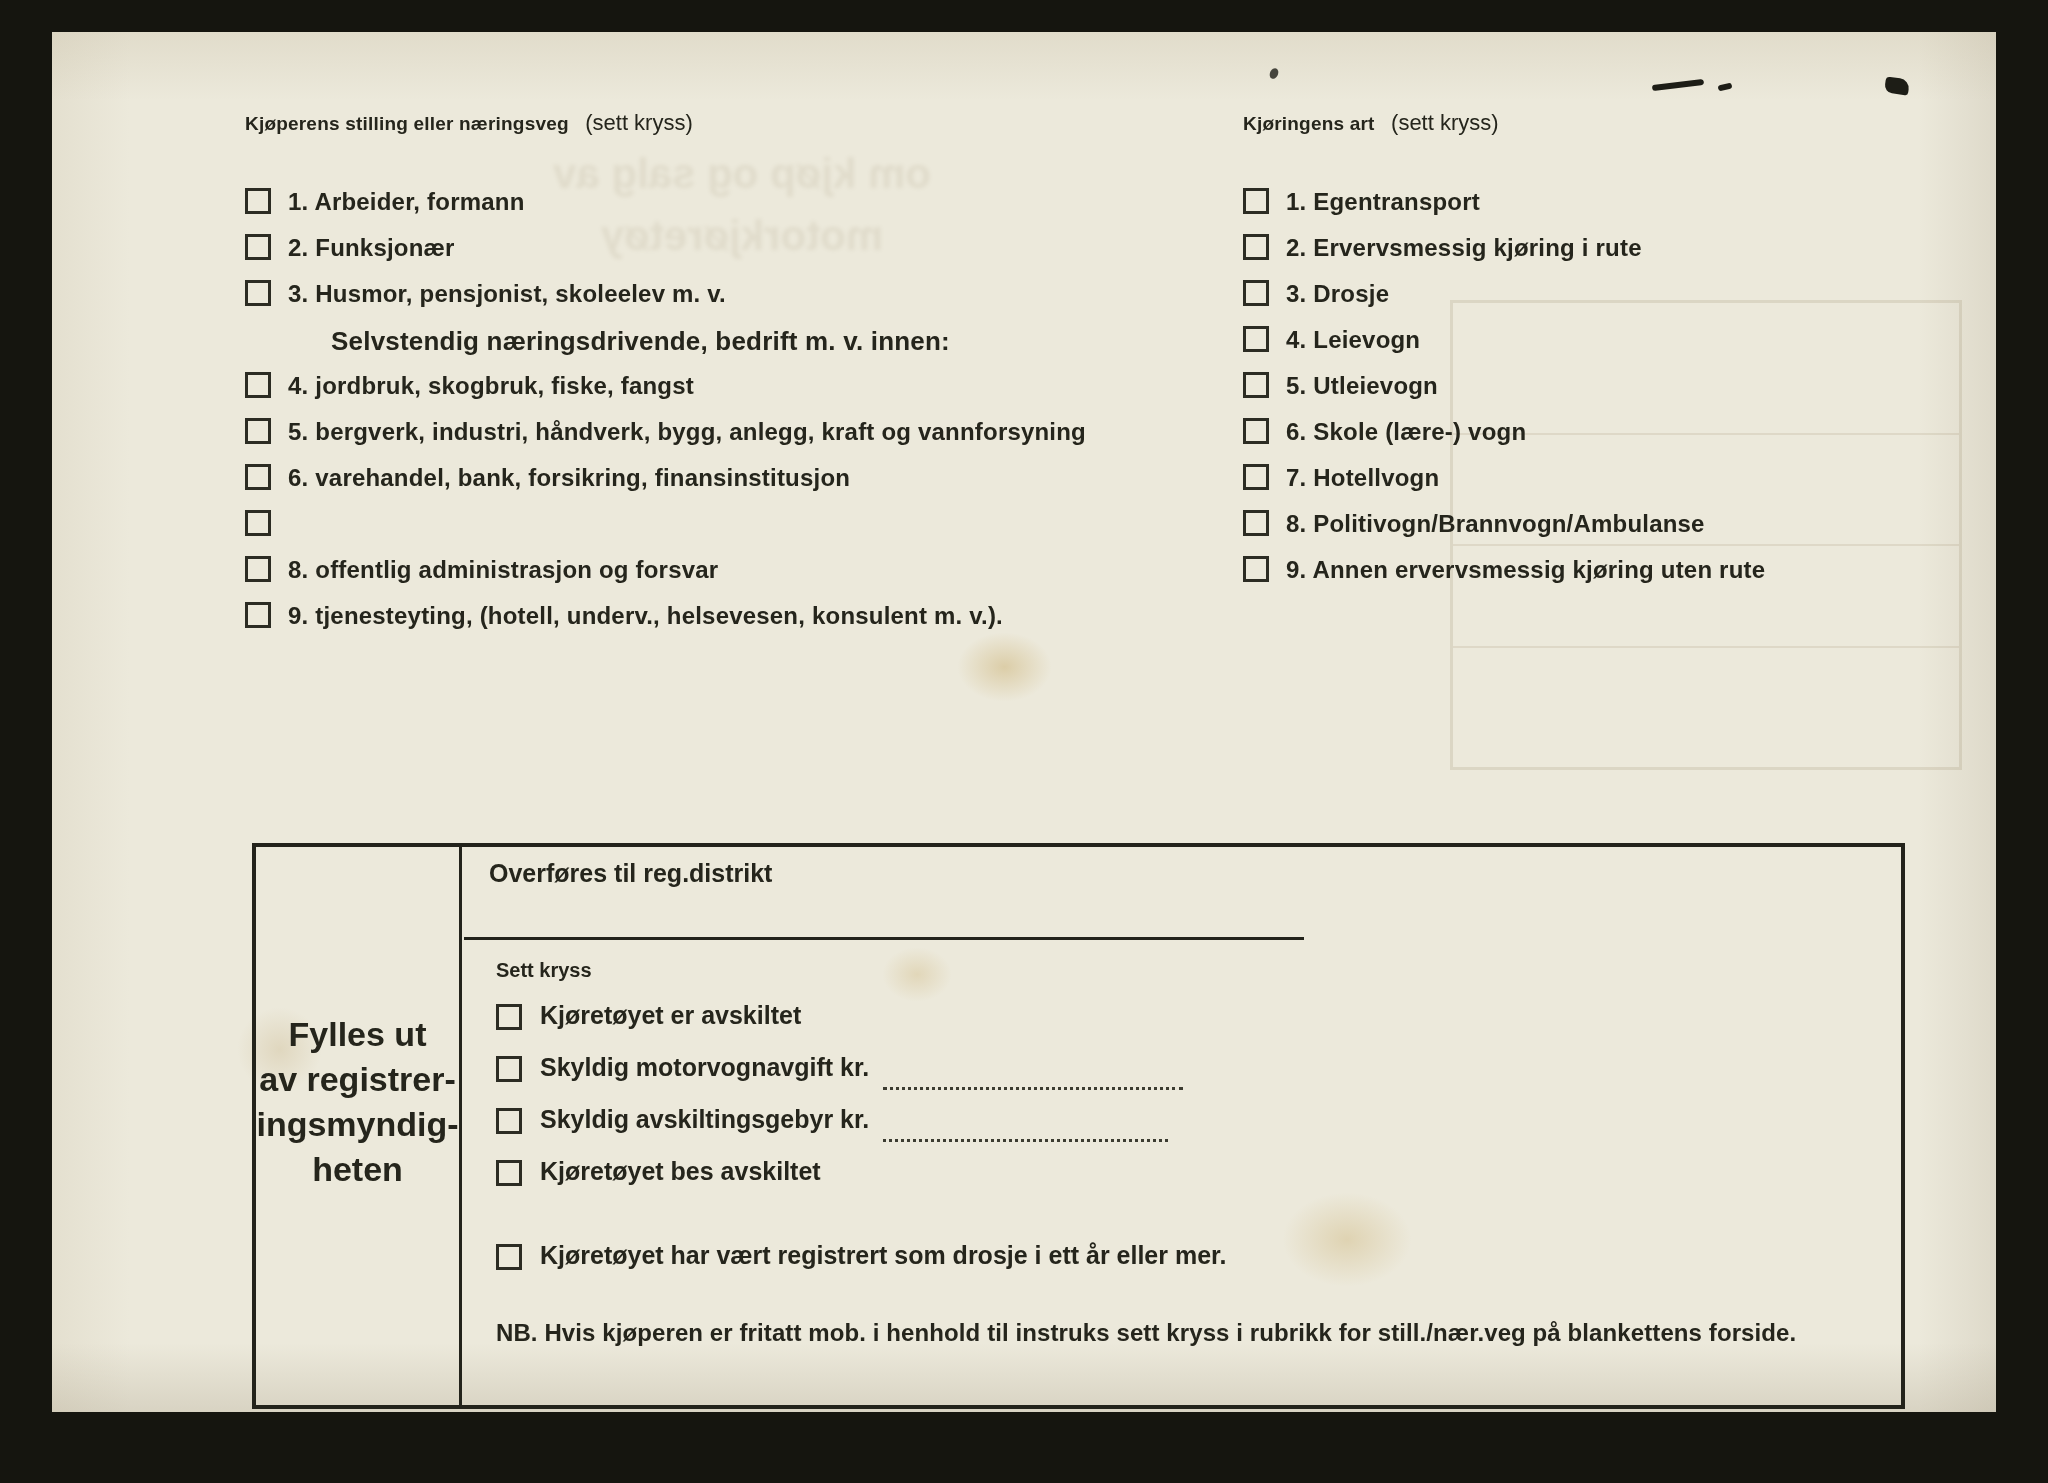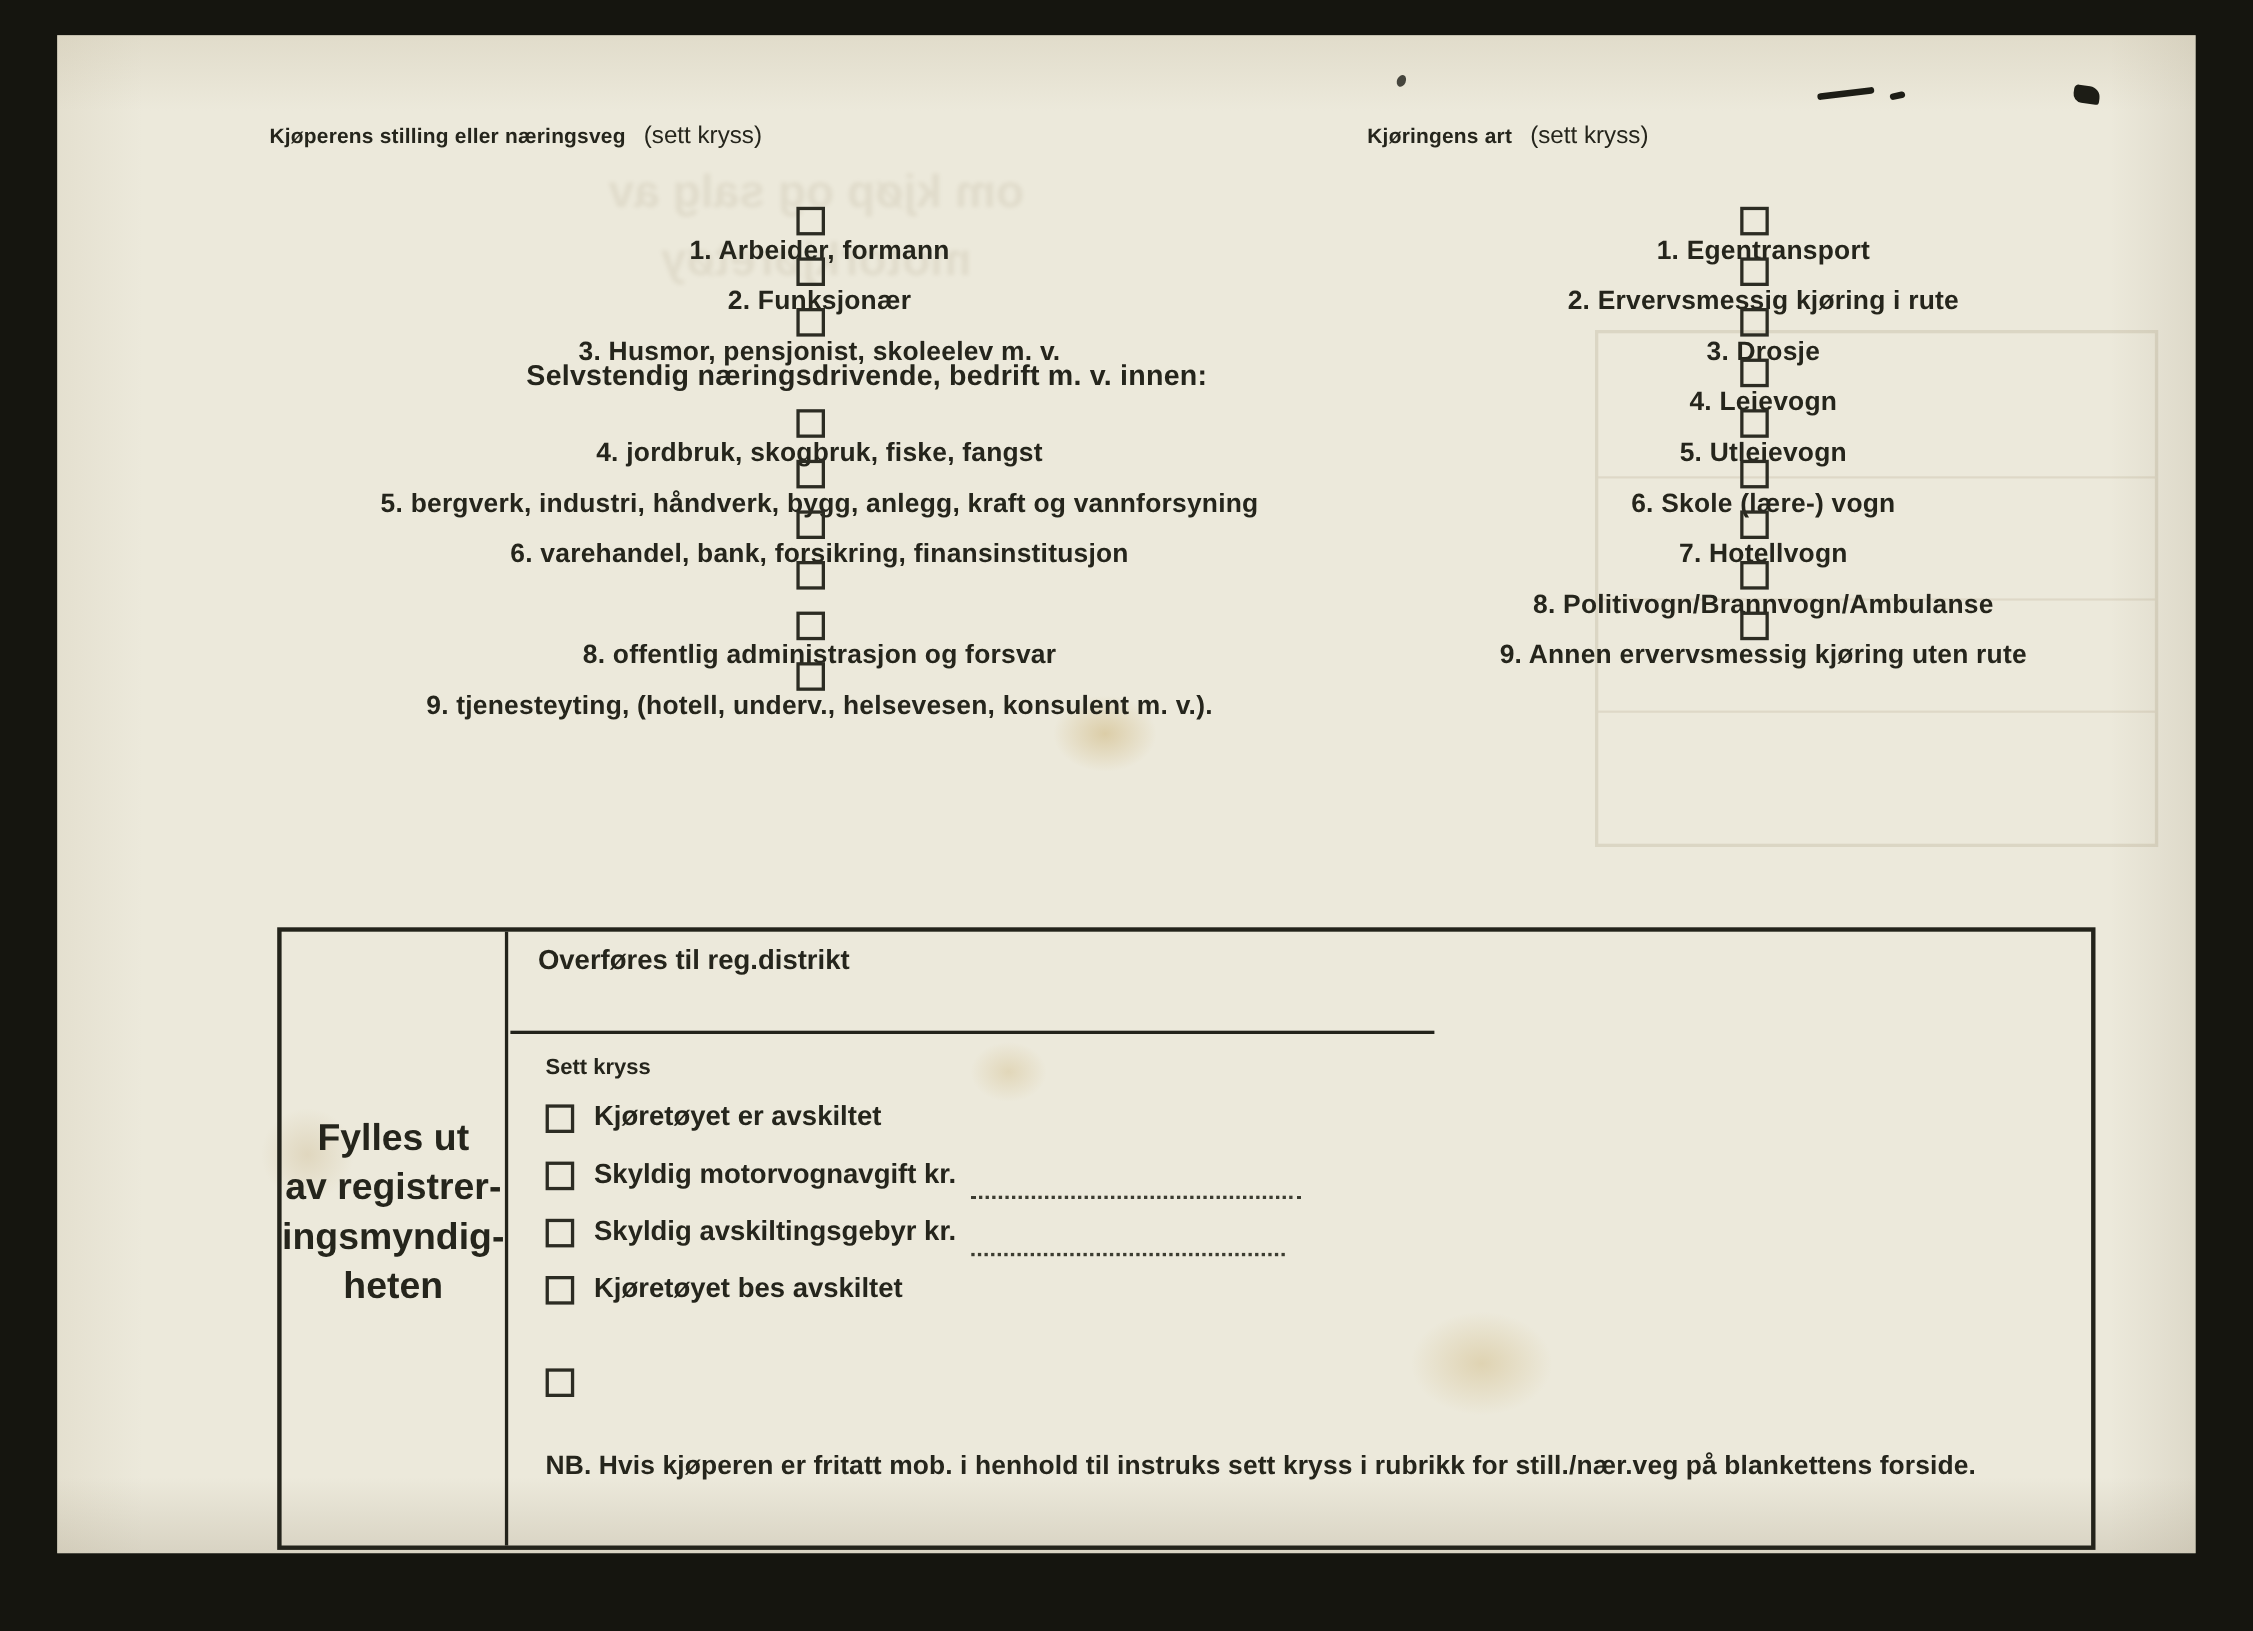--- a/index.html
+++ b/index.html
@@ -19,21 +19,21 @@
 
   
   .col { position:absolute; }
   .col-left  { left:193px; top:78px;  width:1000px; }
   .col-right { left:1191px; top:78px; width:720px; }
 
   .sec-head { height:34px; margin-bottom:44px; white-space:nowrap; }
   .sec-title { font-size:19px; font-weight:700; letter-spacing:.2px; }
   .sec-sub { font-size:22px; font-weight:400; margin-left:12px; }
 
-  .row { display:flex; align-items:center; height:46px; white-space:nowrap;flex-direction:column; }
+  .row { display:flex; height:46px; white-space:nowrap; }
   .cb {
     width:26px; height:26px; flex:none;
     border:3px solid #2c2c23; margin-right:17px; background:transparent;
   }
   .itm { font-size:24px; font-weight:700; letter-spacing:.2px; }
   .row.subhead { padding-left:86px; }
   .row.subhead .itm { font-size:26px; }
 
   
   .titel-row { position:absolute; left:193px; top:716px; display:flex; align-items:flex-end; }
@@ -238,20 +238,21 @@
         </div>
         <div class="crow">
           <span class="cb"></span>
           <span class="clabel">Kjøretøyet bes avskiltet</span>
         </div>
       </div>
 
       <div class="checks drosje">
         <div class="crow">
           <span class="cb"></span>
+          <span class="clabel">Kjøretøyet har vært registrert som drosje i ett år eller mer.</span>
         </div>
       </div>
 
       <div class="nb">NB. Hvis kjøperen er fritatt mob. i henhold til instruks sett kryss i rubrikk for still./nær.veg på blankettens forside.</div>
     </div>
 
   </div>
 </div>
 
 </body></html>

